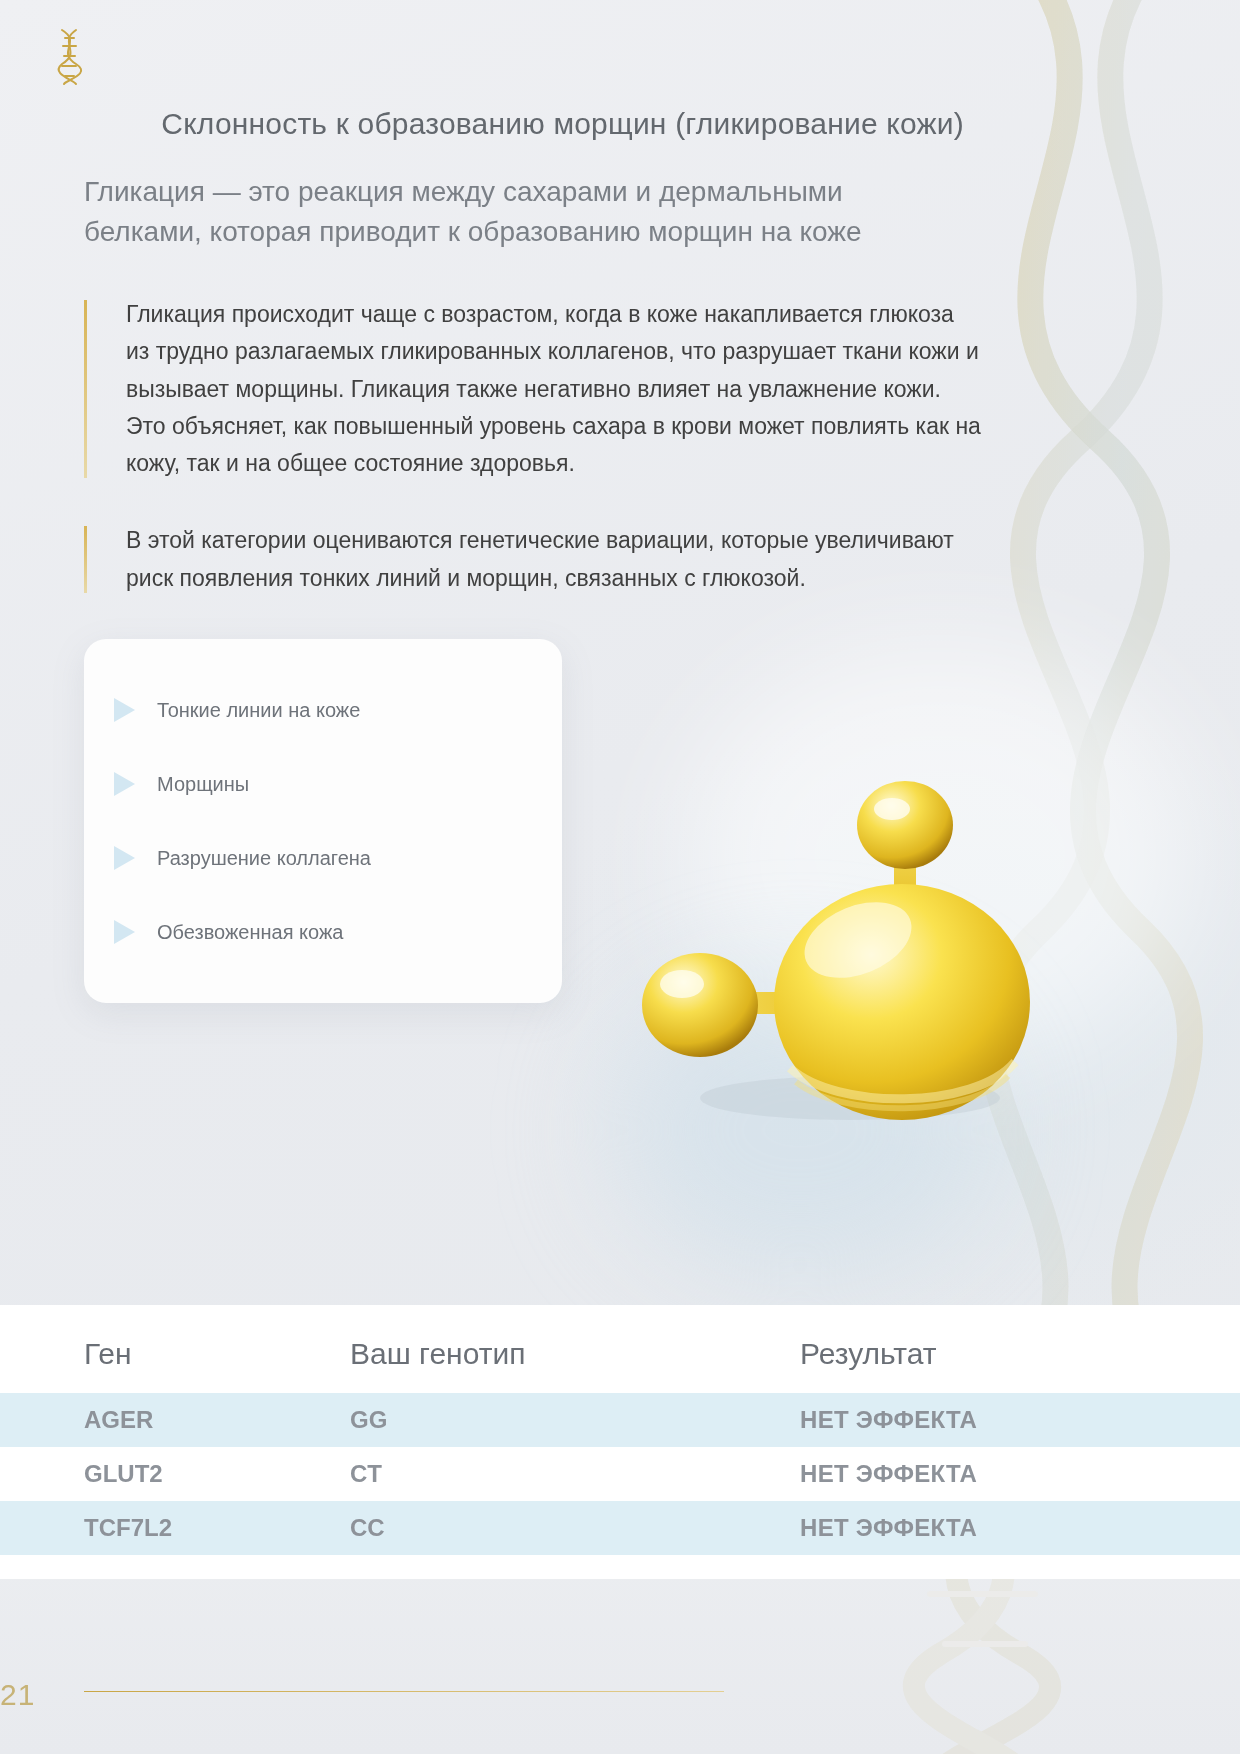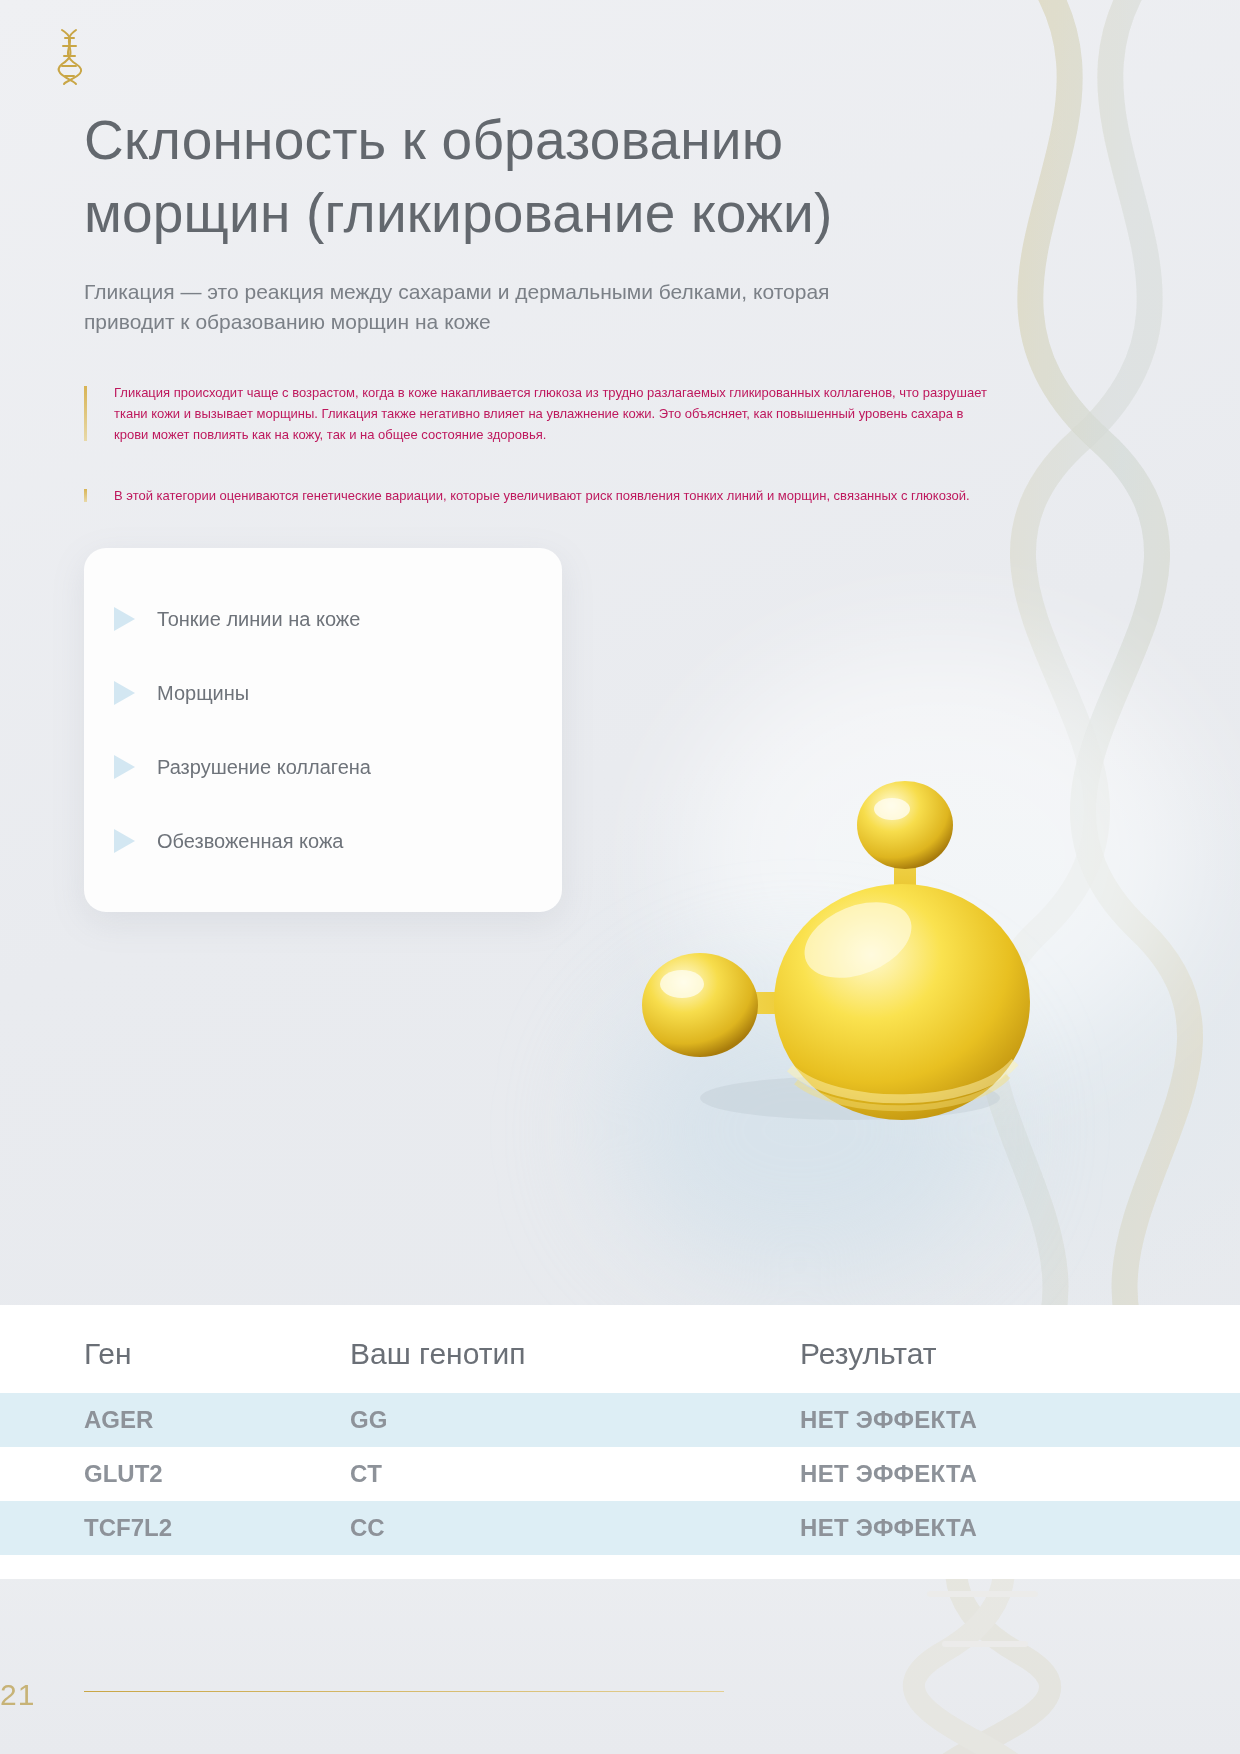--- a/index.html
+++ b/index.html
@@ -70,31 +70,32 @@
   
   .content {
     position: relative;
     z-index: 4;
     padding: 0 0 0 84px;
   }
 
   h1.title {
     margin: 0;
     padding-top: 104px;
-    font-size: 55px;
+    font-size: 30px;
     line-height: 1.32;
     font-weight: 400;
     color: #63686e;
     letter-spacing: 0.2px;
     max-width: 880px;
+    text-align: right;
   }
 
   .subtitle {
     margin: 28px 0 0 0;
-    font-size: 21px;
+    font-size: 28px;
     line-height: 1.44;
     color: #7b8087;
     font-weight: 400;
     max-width: 820px;
   }
 
   .quote {
     position: relative;
     margin: 44px 0 0 0;
     padding-left: 30px;
@@ -103,24 +104,24 @@
   .quote::before {
     content: "";
     position: absolute;
     left: 0;
     top: 4px;
     bottom: 4px;
     width: 3px;
     background: linear-gradient(180deg, #d8b455 0%, #e8d9a8 100%);
   }
   .quote p {
-    margin: 0;
-    font-size: 13px;
+    margin: 12px;
+    font-size: 23px;
     line-height: 1.62;
-    color: #be185d;
+    color: #404040;
   }
   .quote.second { margin-top: 40px; }
 
   h2.section-title {
     margin: 74px 0 0 0;
     font-size: 31px;
     font-weight: 400;
     color: #63686e;
     letter-spacing: 0.2px;
   }

